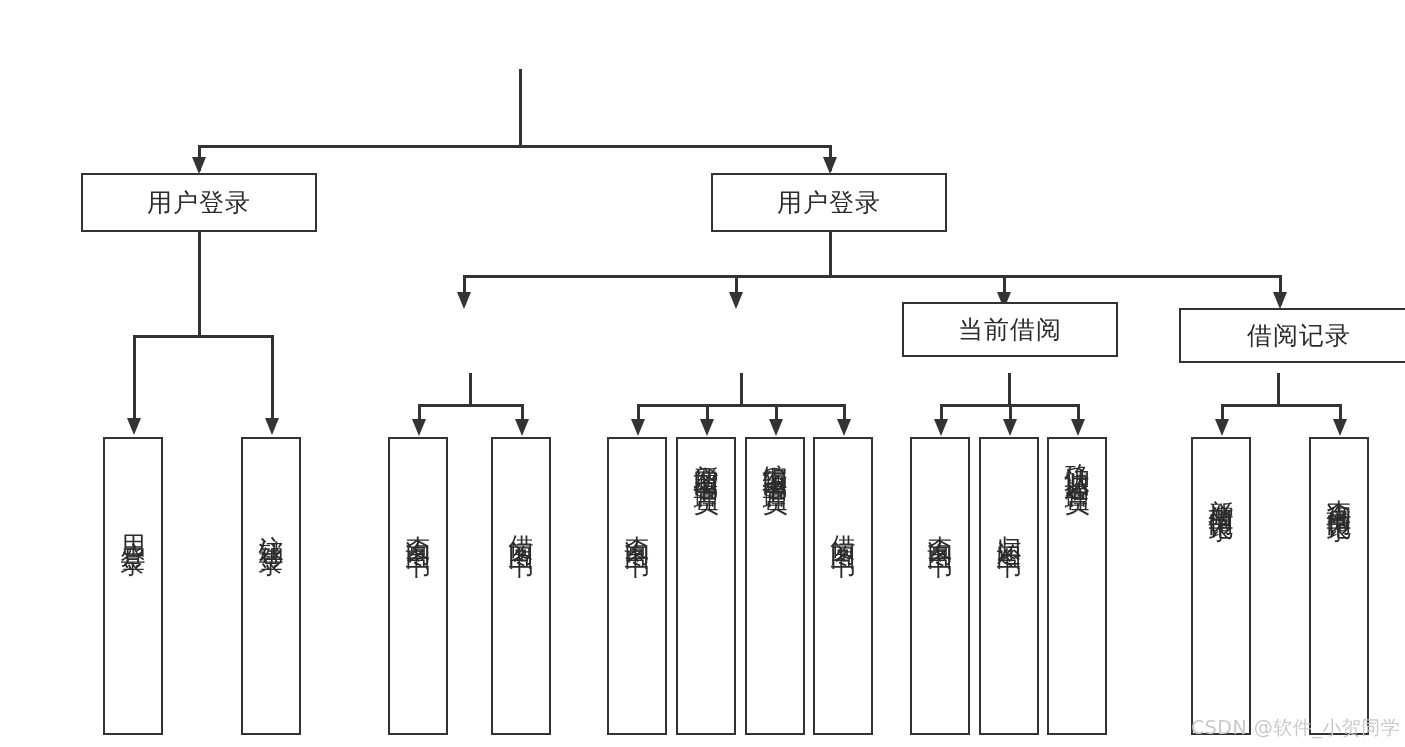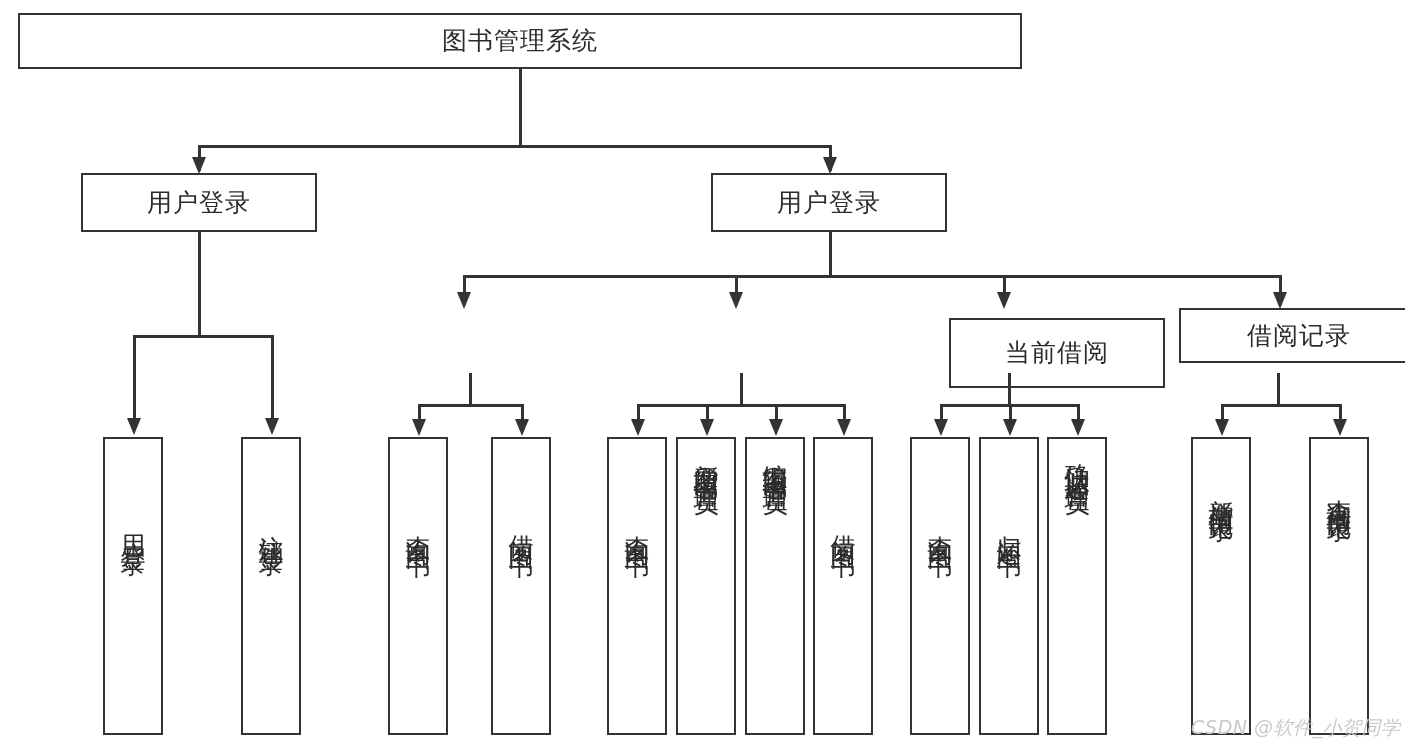--- a/index.html
+++ b/index.html
@@ -80,23 +80,20 @@
     letter-spacing: 0.5px;
     white-space: nowrap;
     user-select: none;
   }
 </style>
 </head>
 <body>
 
 <div id="canvas">
 
-  <div class="node h" style="left:18px; top:13px; width:1004px; height:56px;">
-    <span class="node-label">图书管理系统</span>
-  </div>
 
   <div class="conn v" style="left:519px; top:69px; height:77px;"></div>
   <div class="conn h" style="left:198px; top:145px; width:633px;"></div>
   <div class="conn v" style="left:198px; top:145px; height:26px;"></div>
   <div class="arrow" style="left:192px; top:157px;"></div>
   <div class="conn v" style="left:829px; top:145px; height:26px;"></div>
   <div class="arrow" style="left:823px; top:157px;"></div>
 
   <div class="node h" style="left:81px; top:173px; width:236px; height:59px;">
     <span class="node-label">用户登录</span>
@@ -117,21 +114,21 @@
   <div class="conn h" style="left:463px; top:275px; width:817px;"></div>
   <div class="conn v" style="left:463px; top:275px; height:30px;"></div>
   <div class="arrow" style="left:457px; top:292px;"></div>
   <div class="conn v" style="left:735px; top:275px; height:30px;"></div>
   <div class="arrow" style="left:729px; top:292px;"></div>
   <div class="conn v" style="left:1003px; top:275px; height:30px;"></div>
   <div class="arrow" style="left:997px; top:292px;"></div>
   <div class="conn v" style="left:1279px; top:275px; height:30px;"></div>
   <div class="arrow" style="left:1273px; top:292px;"></div>
 
-  <div class="node h" style="left:902px; top:318px; width:216px; height:70px;margin-left:47px;">
+  <div class="node h" style="left:902px; top:302px; width:216px; height:55px;">
     <span class="node-label">当前借阅</span>
   </div>
   <div class="node h" style="left:1170px; top:308px; width:240px; height:55px;margin-left:9px;">
     <span class="node-label">借阅记录</span>
   </div>
 
   <div class="conn v" style="left:469px; top:373px; height:33px;"></div>
   <div class="conn h" style="left:418px; top:404px; width:103px;"></div>
   <div class="conn v" style="left:418px; top:404px; height:22px;"></div>
   <div class="arrow" style="left:412px; top:419px;"></div>
@@ -202,15 +199,15 @@
     <span class="node-label">确认归还（管理员）</span>
   </div>
 
   <div class="node v tall" style="left:1191px; top:437px; width:60px; height:298px; padding-top:40px;">
     <span class="node-label">新增借阅记录</span>
   </div>
   <div class="node v tall" style="left:1309px; top:437px; width:60px; height:298px; padding-top:40px;">
     <span class="node-label">查询借阅记录</span>
   </div>
 
-  <div id="watermark" style="left:1191px; top:715px;font-style:italic;">CSDN @软件_小贺同学</div>
+  <div id="watermark" style="left:1191px; top:715px;">CSDN @软件_小贺同学</div>
 
 </div>
 
 </body></html>

